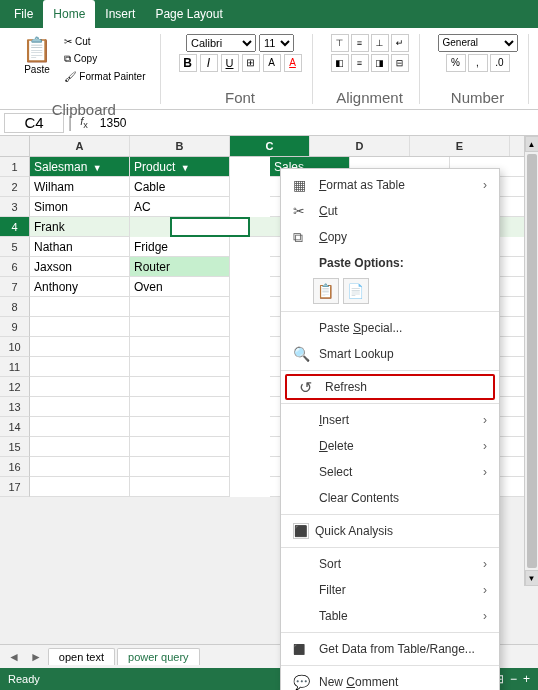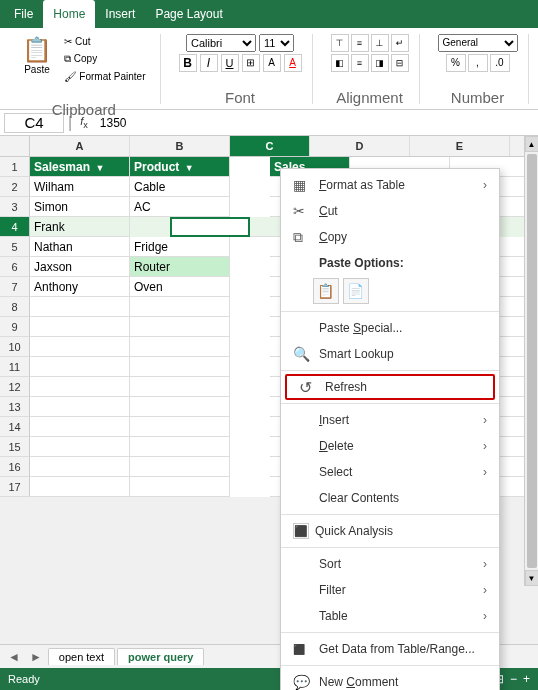--- a/index.html
+++ b/index.html
@@ -27,36 +27,36 @@
     .spreadsheet-container { display: flex; flex-direction: column; background: #fff; position: relative; }
     .col-headers { display: flex; background: #f2f2f2; border-bottom: 1px solid #ccc; }
     .row-num-header { width: 30px; min-width: 30px; border-right: 1px solid #ccc; height: 20px; }
     .col-header { width: 100px; min-width: 100px; height: 20px; border-right: 1px solid #ddd; text-align: center; font-size: 11px; font-weight: bold; color: #333; line-height: 20px; }
     .col-header.col-c { width: 80px; min-width: 80px; background: #cce5cc; }
     .col-header.selected { background: #107c41; color: #fff; }
     .grid-row { display: flex; height: 20px; }
     .row-num { width: 30px; min-width: 30px; background: #f2f2f2; border-right: 1px solid #ccc; border-bottom: 1px solid #ddd; text-align: center; font-size: 11px; color: #333; line-height: 20px; }
     .row-num.selected { background: #107c41; color: #fff; }
     .grid-cell { width: 100px; min-width: 100px; border-right: 1px solid #ddd; border-bottom: 1px solid #ddd; font-size: 12px; padding: 0 4px; line-height: 20px; overflow: hidden; white-space: nowrap; }
-    .grid-cell.header-cell { background: #107c41; color: #fff; font-weight: bold; }
+    .grid-cell.header-cell { background: #107c41; color: #fff; font-weight: normal; }
     .grid-cell.col-c { width: 80px; min-width: 80px; margin-left: 40px; }
     .grid-cell.active-cell { border: 2px solid #107c41; }
     .grid-cell.highlighted { background: #e8f5e8; }
     .grid-cell.col-b-highlight { background: #c6efce; }
 
     
     .status-bar { display: flex; align-items: center; background: #217346; height: 22px; padding: 0 8px; position: absolute; bottom: 0; width: 100%; }
     .status-text { color: #fff; font-size: 11px; flex: 1; }
     .status-icons { display: flex; gap: 6px; }
     .status-icon { color: #fff; font-size: 12px; }
 
     
     .sheet-tabs { display: flex; align-items: center; background: #f2f2f2; border-top: 1px solid #ccc; height: 24px; padding: 0 4px; gap: 2px; position: absolute; bottom: 22px; width: 100%; }
     .sheet-tab { padding: 2px 10px; font-size: 11px; background: #fff; border: 1px solid #ccc; border-bottom: none; cursor: pointer; border-radius: 2px 2px 0 0; }
-    .sheet-tab.active { background: #fff; font-weight: bold; color: #217346; }
+    .sheet-tab.active { background: #fff; font-weight: normal; color: #217346; }
     .sheet-nav { color: #666; padding: 0 4px; cursor: pointer; }
 
     
     .context-menu { position: absolute; top: 168px; left: 280px; background: #fff; border: 1px solid #ccc; box-shadow: 3px 3px 8px rgba(0,0,0,0.2); width: 220px; z-index: 100; padding: 3px 0; }
     .menu-item { display: flex; align-items: center; padding: 4px 12px; font-size: 12px; cursor: pointer; color: #333; position: relative; height: 26px; }
     .menu-item.highlighted { background: #fff; border: 1px solid #e00; margin: 1px 4px; border-radius: 2px; }
     .menu-item .menu-icon { width: 20px; margin-right: 6px; font-size: 14px; color: #555; flex-shrink: 0; }
     .menu-item .arrow { margin-left: auto; color: #666; }
     .menu-separator { height: 1px; background: #e0e0e0; margin: 3px 0; }
     .menu-item .underline { text-decoration: underline; }

